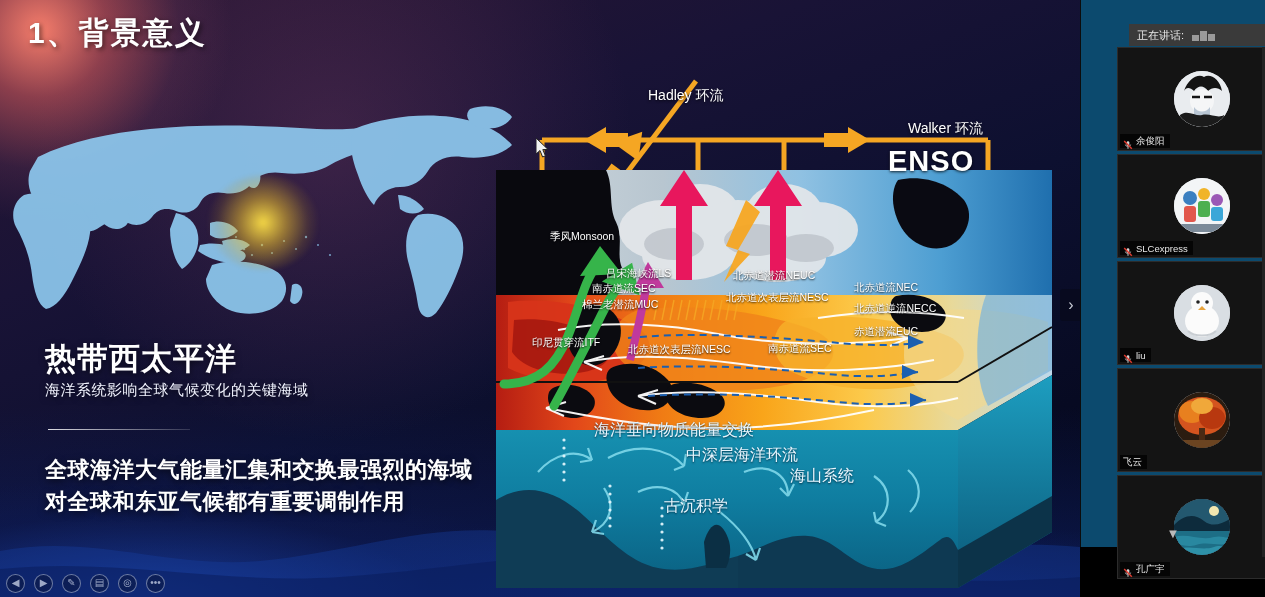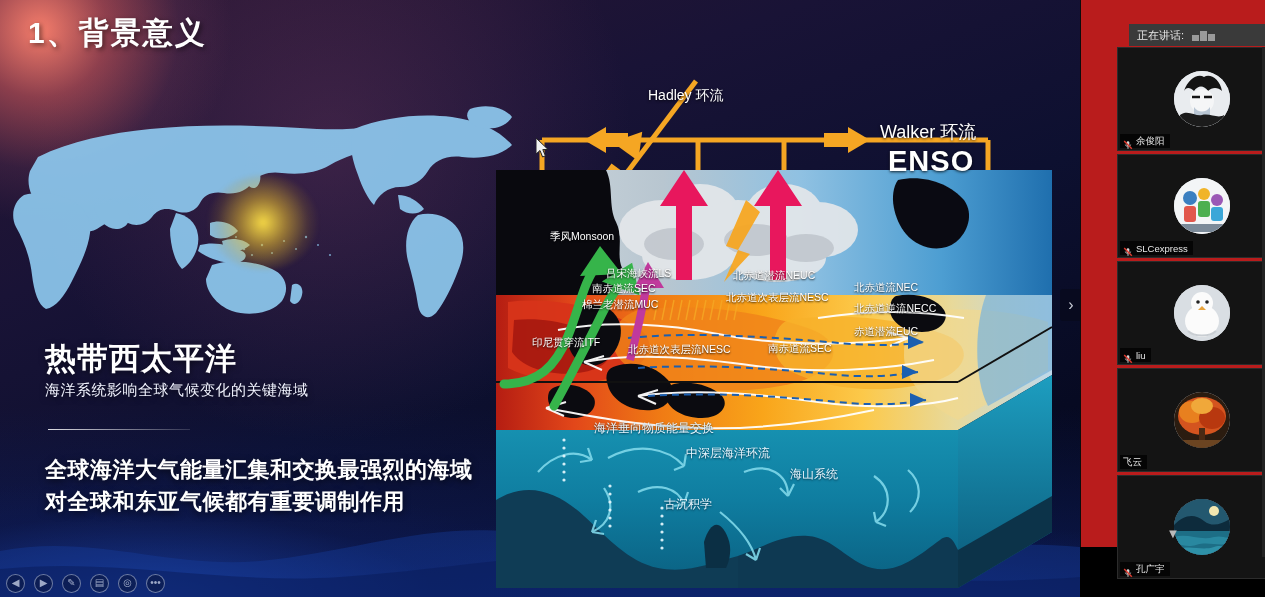--- a/index.html
+++ b/index.html
@@ -78,28 +78,28 @@
   .body-line.l1 { top: 455px; }
   .body-line.l2 { top: 487px; }
 
   
   #diagram { position: absolute; left: 488px; top: 55px; width: 580px; height: 490px; }
   .dgm-label {
     position: absolute; color: #fff; white-space: nowrap;
     text-shadow: 0 1px 3px rgba(0,0,0,.8);
   }
   .lbl-hadley { left: 160px; top: 32px; font-size: 14px; }
-  .lbl-walker { left: 392px; top: 65px; font-size: 18px; }
+  .lbl-walker { left: 420px; top: 65px; font-size: 14px; }
   .lbl-enso   { left: 400px; top: 90px; font-size: 29px; font-weight: bold; letter-spacing: 1px; }
 
   .block-3d { position: absolute; left: 0px; top: 115px; width: 575px; height: 420px; }
 
   .cur-label { position: absolute; white-space: nowrap; font-size: 10.5px; color:#fff;
                text-shadow: 0 1px 2px rgba(0,0,0,.9); }
-  .deep-label { position: absolute; white-space: nowrap; font-size: 12px; color: #eaf7ff;
+  .deep-label { position: absolute; white-space: nowrap; font-size: 16px; color: #eaf7ff;
                 text-shadow: 0 1px 2px rgba(0,40,60,.9); }
 
   
   .next-chev {
     position: absolute; left: 1060px; top: 289px; width: 22px; height: 32px;
     display: flex; align-items: center; justify-content: center;
     color: #c9cdd6; font-size: 16px; background: rgba(8,10,24,.55); border-radius: 3px;
     cursor: pointer;
   }
 
@@ -113,21 +113,21 @@
     border: 1.3px solid rgba(190,200,225,.55);
     display: flex; align-items: center; justify-content: center;
     color: rgba(205,215,235,.75); font-size: 10px; line-height: 1;
     background: rgba(10,14,36,.35);
     cursor: pointer;
   }
 
   
   #panel {
     position: absolute; right: 0; top: 0; width: 185px; height: 547px;
-    background: #b91c1c;
+    background: #0c4a6e;
     border-left: 1px solid #0c0c0c;
   }
   .panel-head {
     position: absolute; left: 48px; top: 24px; width: 137px; height: 22px;
     background: #3a3a3a; display: flex; align-items: center; padding-left: 8px; gap: 8px;
   }
   .panel-head .ph-text { color: #e8e8e8; font-size: 11px; }
   .speak-wave { display: flex; align-items: flex-end; gap: 1px; height: 11px; }
   .speak-wave i { display: block; width: 7px; background: #9a9a9a; }
   .speak-wave i:nth-child(1){ height: 6px; }

